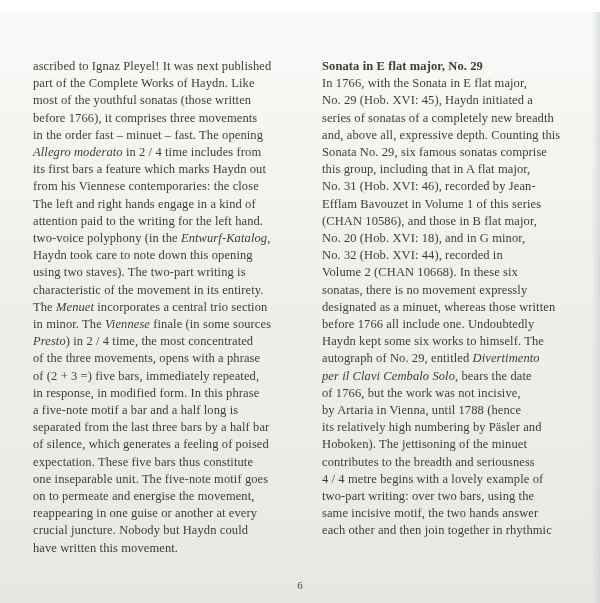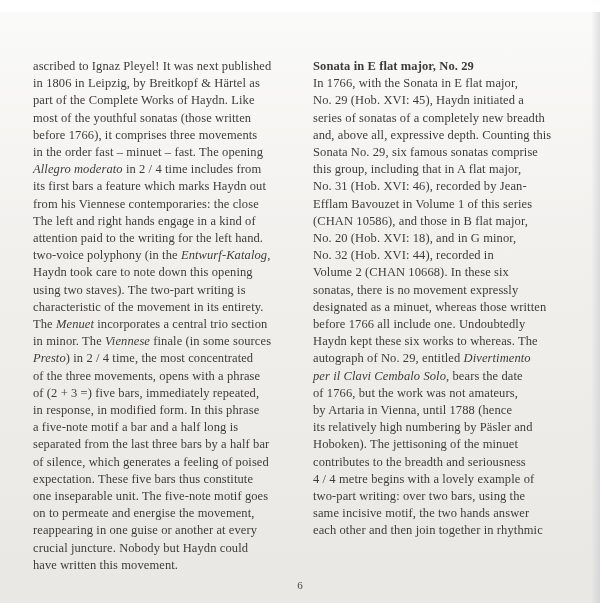--- a/index.html
+++ b/index.html
@@ -31,21 +31,21 @@
     top: 46px;
     width: 276px;
     font-size: 12.5px;
     line-height: 17.2px;
     letter-spacing: 0.1px;
   }
   .column .line {
     white-space: nowrap;
   }
   .col-left  { left: 33px; }
-  .col-right { left: 313px; }
+  .col-right { left: 322px; }
   .heading {
     font-weight: bold;
     white-space: nowrap;
   }
   em { font-style: italic; text-align: right; }
   .page-number {
     position: absolute;
     left: 0;
     right: 0;
     top: 567px;
@@ -54,21 +54,20 @@
     color: #4a4845;
   }
 </style>
 </head>
 <body>
 
 <div class="page">
 
   <div class="column col-left">
       <div class="line"><span>ascribed to Ignaz Pleyel! It was next published</span></div>
-      <div class="line"><span>in 1806 in Leipzig, by Breitkopf &amp; Härtel as</span></div>
       <div class="line"><span>part of the Complete Works of Haydn. Like</span></div>
       <div class="line"><span>most of the youthful sonatas (those written</span></div>
       <div class="line"><span>before 1766), it comprises three movements</span></div>
       <div class="line"><span>in the order fast – minuet – fast. The opening</span></div>
       <div class="line"><em>Allegro moderato</em><span> in 2 / 4 time includes from</span></div>
       <div class="line"><span>its first bars a feature which marks Haydn out</span></div>
       <div class="line"><span>from his Viennese contemporaries: the close</span></div>
       <div class="line"><span>The left and right hands engage in a kind of</span></div>
       <div class="line"><span>attention paid to the writing for the left hand.</span></div>
       <div class="line"><span>two-voice polyphony (in the </span><em>Entwurf-Katalog</em><span>,</span></div>
@@ -103,24 +102,24 @@
         <div class="line"><span>this group, including that in A flat major,</span></div>
         <div class="line"><span>No. 31 (Hob. XVI: 46), recorded by Jean-</span></div>
         <div class="line"><span>Efflam Bavouzet in Volume 1 of this series</span></div>
         <div class="line"><span>(CHAN 10586), and those in B flat major,</span></div>
         <div class="line"><span>No. 20 (Hob. XVI: 18), and in G minor,</span></div>
         <div class="line"><span>No. 32 (Hob. XVI: 44), recorded in</span></div>
         <div class="line"><span>Volume 2 (CHAN 10668). In these six</span></div>
         <div class="line"><span>sonatas, there is no movement expressly</span></div>
         <div class="line"><span>designated as a minuet, whereas those written</span></div>
         <div class="line"><span>before 1766 all include one. Undoubtedly</span></div>
-        <div class="line"><span>Haydn kept these six works to whereas. The</span></div>
+        <div class="line"><span>Haydn kept some six works to himself. The</span></div>
         <div class="line"><span>autograph of No. 29, entitled </span><em>Divertimento</em></div>
         <div class="line"><em>per il Clavi Cembalo Solo</em><span>, bears the date</span></div>
-        <div class="line"><span>of 1766, but the work was not amateurs,</span></div>
+        <div class="line"><span>of 1766, but the work was not incisive,</span></div>
         <div class="line"><span>by Artaria in Vienna, until 1788 (hence</span></div>
         <div class="line"><span>its relatively high numbering by Päsler and</span></div>
         <div class="line"><span>Hoboken). The jettisoning of the minuet</span></div>
         <div class="line"><span>contributes to the breadth and seriousness</span></div>
         <div class="line"><span>4 / 4 metre begins with a lovely example of</span></div>
         <div class="line"><span>two-part writing: over two bars, using the</span></div>
         <div class="line"><span>same incisive motif, the two hands answer</span></div>
         <div class="line"><span>each other and then join together in rhythmic</span></div>
       </div>
   </div>

